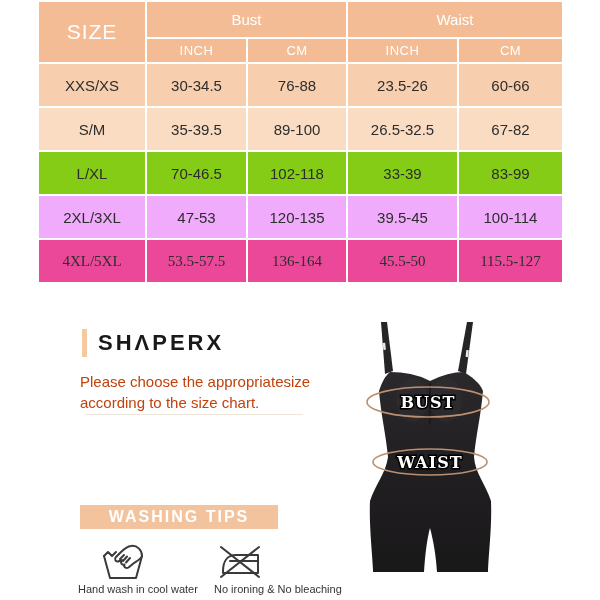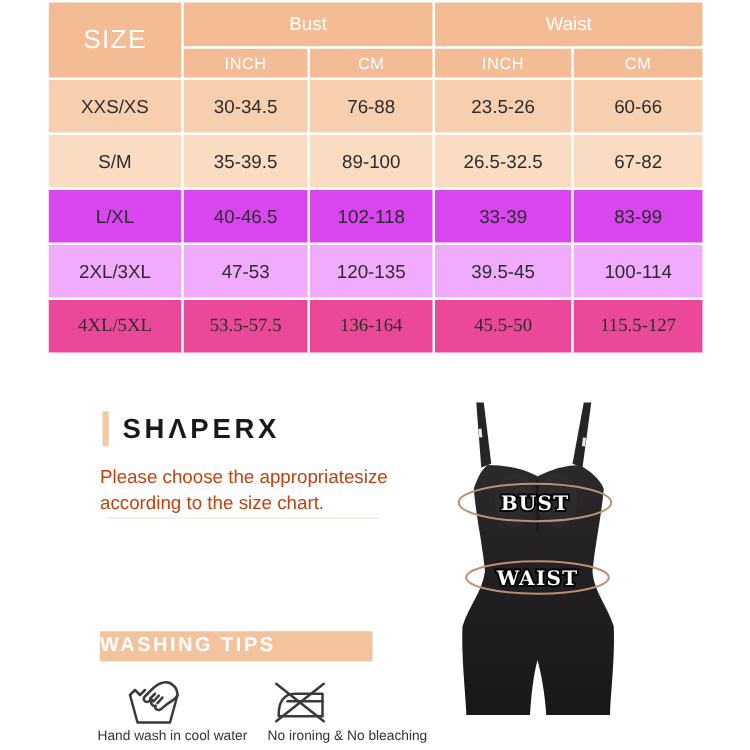--- a/index.html
+++ b/index.html
@@ -16,36 +16,36 @@
     border:2px solid #ffffff;text-align:center;vertical-align:middle;
     padding:0;font-weight:normal;
   }
   .size-table th{background:#f3bc95;color:#ffffff;}
   .th-size{font-size:21px;letter-spacing:1px;}
   .th-group{font-size:15px;height:35px;}
   .th-unit{font-size:13px;height:23px;letter-spacing:0.5px;}
   .size-table tbody td{font-size:15px;color:#2d2d2d;height:42px;margin-top:40px;}
   .size-table tbody tr:nth-child(1) td{background:#f8cfae;}
   .size-table tbody tr:nth-child(2) td{background:#fadcc3;}
-  .size-table tbody tr:nth-child(3) td{background:#d946ef;}
+  .size-table tbody tr:nth-child(3) td{background:#84cc16;}
   .size-table tbody tr:nth-child(4) td{background:#f0abfc;}
   .size-table tbody tr:nth-child(5) td{background:#ec4899;font-family:Liberation Serif, serif;}
   
   .brand-row{position:absolute;left:82px;top:328px;height:30px;display:flex;align-items:center;}
   .brand-bar{width:5px;height:28px;background:#f5c9a2;margin-right:11px;}
   .brand-name{font-size:22px;font-weight:bold;color:#191919;letter-spacing:3px;}
   .note{position:absolute;left:80px;width:248px;font-size:15px;color:#c2410c;line-height:21px;}
   .note-1{top:371px;}
   .note-2{top:424px;}
   .note-divider{position:absolute;left:85px;top:414px;width:218px;height:1px;background:#efe6da;}
   
   .wash-banner{
-    position:absolute;left:80px;top:505px;width:218px;height:24px;background:#f2c39d;
+    position:absolute;left:80px;top:505px;width:198px;height:24px;background:#f2c39d;
     color:#ffffff;font-size:16px;font-weight:bold;letter-spacing:2px;
-    text-align:left;line-height:24px;
+    text-align:center;line-height:24px;
   }
   .tip-icon{position:absolute;}
   .tip-icon svg{display:block;}
   .tip-label{position:absolute;top:583px;font-size:11px;color:#333333;white-space:nowrap;}
   .tip-label-1{left:78px;}
   .tip-label-2{left:214px;}
   
   .figure{position:absolute;left:340px;top:305px;}
   .measure-text{
     font-family:"DejaVu Serif","Liberation Serif",serif;font-weight:bold;font-size:16px;
@@ -88,21 +88,21 @@
       </tr>
       <tr>
         <td>S/M</td>
         <td>35-39.5</td>
         <td>89-100</td>
         <td>26.5-32.5</td>
         <td>67-82</td>
       </tr>
       <tr>
         <td>L/XL</td>
-        <td>40-46.5</td>
+        <td>70-46.5</td>
         <td>102-118</td>
         <td>33-39</td>
         <td>83-99</td>
       </tr>
       <tr>
         <td>2XL/3XL</td>
         <td>47-53</td>
         <td>120-135</td>
         <td>39.5-45</td>
         <td>100-114</td>

